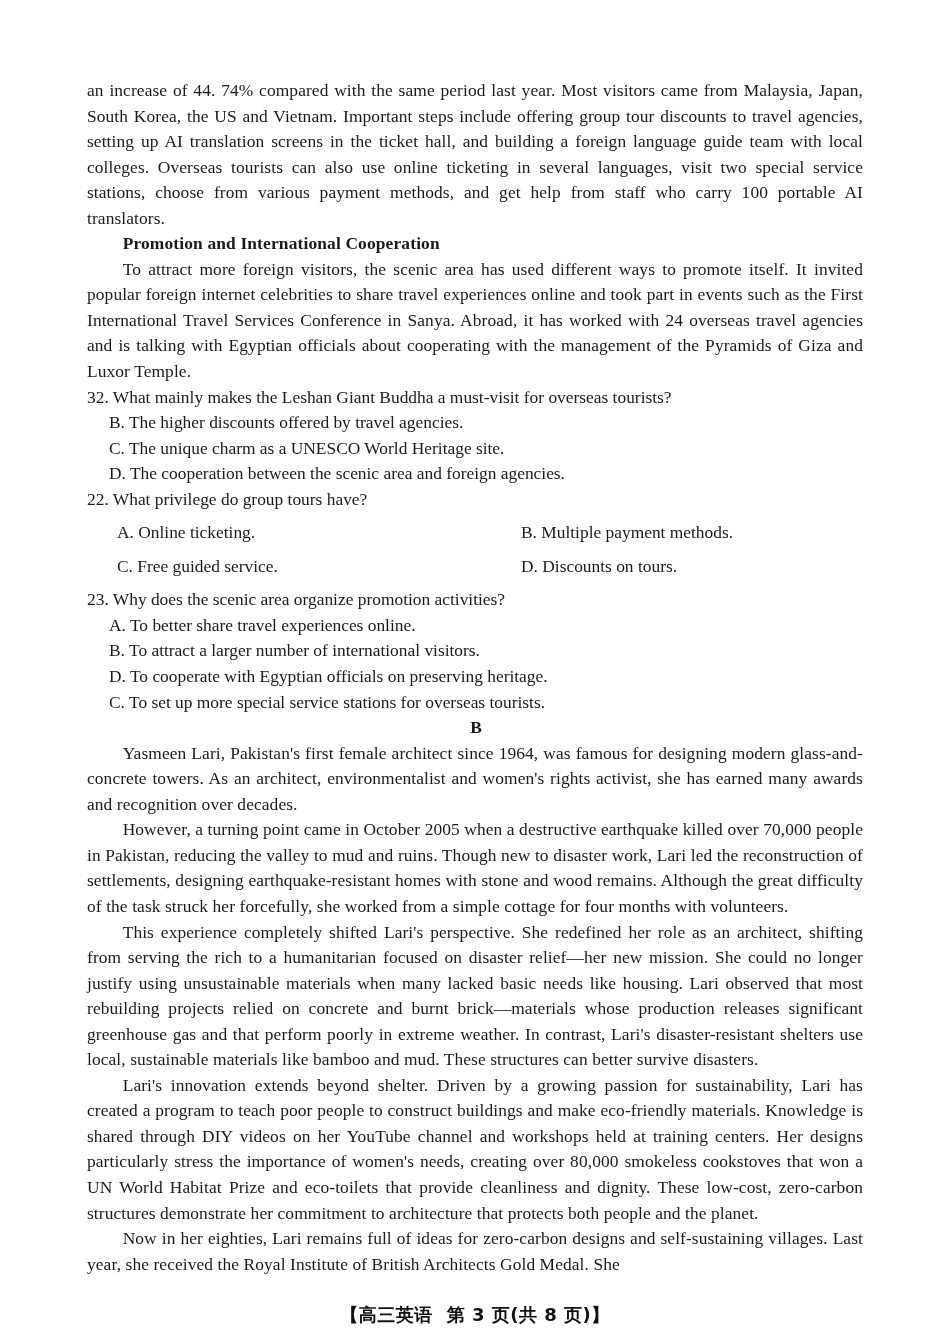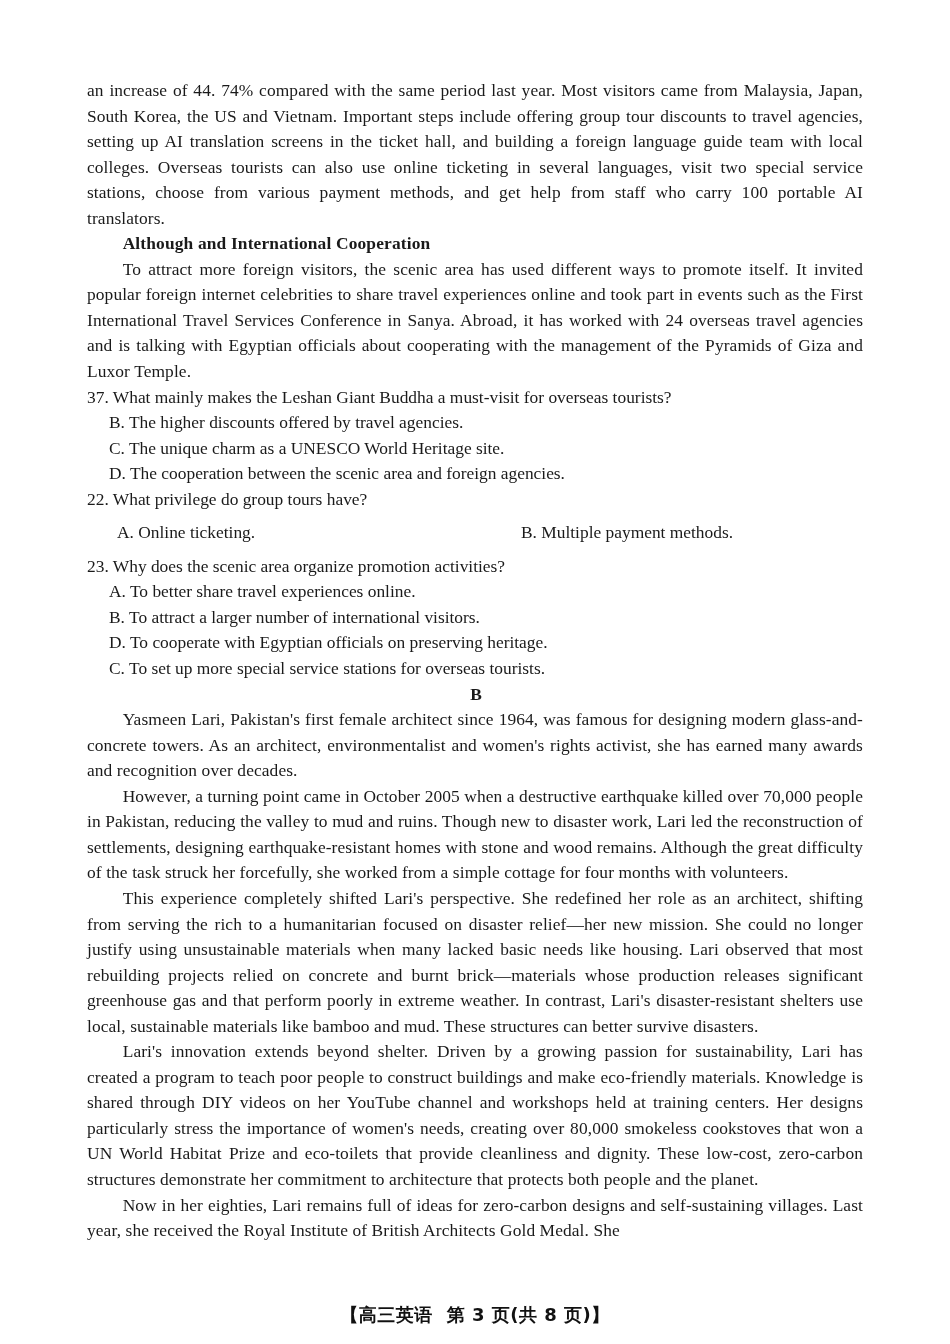--- a/index.html
+++ b/index.html
@@ -94,36 +94,40 @@
   .footer .cn { font-family: "DejaVu Sans", sans-serif; }
   .footer .gap { display: inline-block; width: 14px; }
 </style>
 </head>
 <body>
 
 <div class="page">
 
   <p class="para lastline-left">an increase of 44. 74% compared with the same period last year. Most visitors came from Malaysia, Japan, South Korea, the US and Vietnam. Important steps include offering group tour discounts to travel agencies, setting up AI translation screens in the ticket hall, and building a foreign language guide team with local colleges. Overseas tourists can also use online ticketing in several languages, visit two special service stations, choose from various payment methods, and get help from staff who carry 100 portable AI translators.</p>
 
-  <p class="subhead">Although and International Cooperation</p>
+  <p class="subhead">Promotion and International Cooperation</p>
 
   <p class="para indent lastline-left">To attract more foreign visitors, the scenic area has used different ways to promote itself. It invited popular foreign internet celebrities to share travel experiences online and took part in events such as the First International Travel Services Conference in Sanya. Abroad, it has worked with 24 overseas travel agencies and is talking with Egyptian officials about cooperating with the management of the Pyramids of Giza and Luxor Temple.</p>
 
   <div class="qblock">
-    <p class="qstem">37. What mainly makes the Leshan Giant Buddha a must-visit for overseas tourists?</p>
+    <p class="qstem">32. What mainly makes the Leshan Giant Buddha a must-visit for overseas tourists?</p>
     <p class="opt">B. The higher discounts offered by travel agencies.</p>
     <p class="opt">C. The unique charm as a UNESCO World Heritage site.</p>
     <p class="opt">D. The cooperation between the scenic area and foreign agencies.</p>
   </div>
 
   <div class="qblock">
     <p class="qstem">22. What privilege do group tours have?</p>
     <div class="optrow">
       <span class="oc1">A. Online ticketing.</span>
       <span class="oc2">B. Multiple payment methods.</span>
+    </div>
+    <div class="optrow">
+      <span class="oc1">C. Free guided service.</span>
+      <span class="oc2">D. Discounts on tours.</span>
     </div>
   </div>
 
   <div class="qblock">
     <p class="qstem">23. Why does the scenic area organize promotion activities?</p>
     <p class="opt">A. To better share travel experiences online.</p>
     <p class="opt">B. To attract a larger number of international visitors.</p>
     <p class="opt">D. To cooperate with Egyptian officials on preserving heritage.</p>
     <p class="opt">C. To set up more special service stations for overseas tourists.</p>
   </div>

